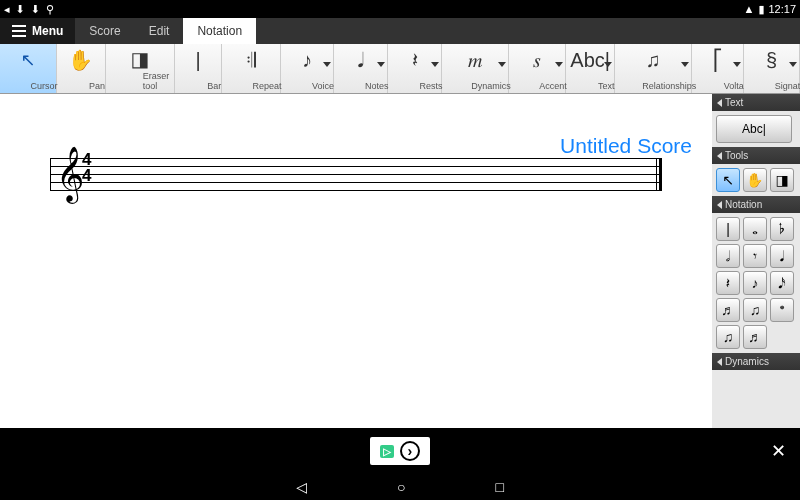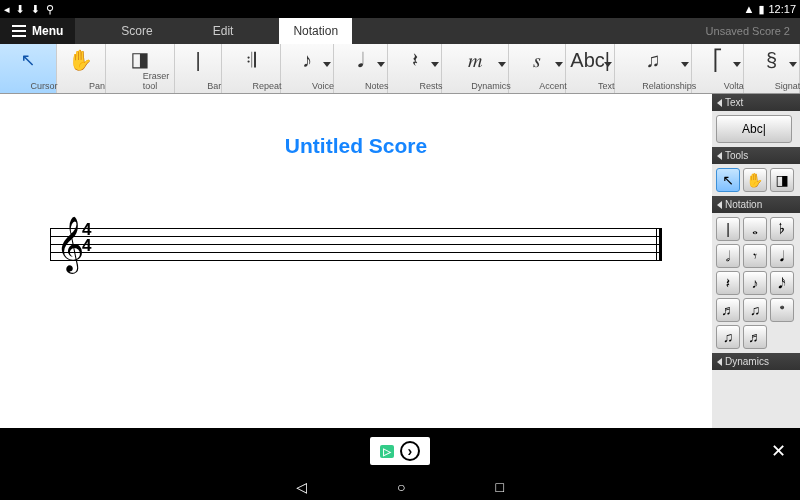--- a/index.html
+++ b/index.html
@@ -2,32 +2,32 @@
 <html><head>
 <meta charset="utf-8">
 <style>
 * { margin: 0; padding: 0; box-sizing: border-box; font-family: Arial, sans-serif; }
 body { width: 800px; height: 500px; background: #000; overflow: hidden; position: relative; }
 .statusbar { height: 18px; background: #000; color: #fff; display: flex; align-items: center; padding: 0 4px; font-size: 11px; }
 .statusbar-left { display: flex; gap: 6px; }
 .statusbar-right { margin-left: auto; display: flex; gap: 4px; align-items: center; }
 .menubar { height: 26px; background: #333; display: flex; align-items: stretch; }
 .menu-btn { background: #1a1a1a; color: #fff; display: flex; align-items: center; gap: 6px; padding: 0 12px; font-size: 12px; cursor: pointer; font-weight: bold; }
-.menu-item { color: #ccc; padding: 0 14px; display: flex; align-items: center; font-size: 12px; cursor: pointer; margin-left: 32px; }
+.menu-item { color: #ccc; padding: 0 14px; display: flex; align-items: center; font-size: 12px; cursor: pointer; }
 .menu-item.active { background: #fff; color: #333; }
 .doc-title { margin-left: auto; color: #888; font-size: 11px; padding-right: 10px; display: flex; align-items: center; }
 .toolbar { height: 50px; background: linear-gradient(#fafafa, #e8e8e8); border-bottom: 1px solid #999; display: flex; }
 .tool-item { min-width: 40px; padding: 3px 6px 2px; display: flex; flex-direction: column; align-items: center; justify-content: space-between; border-right: 1px solid #ccc; cursor: pointer; position: relative; }
 .tool-item.sel { background: linear-gradient(#c5e5ff, #a5d5ff); }
 .tool-icon { height: 26px; display: flex; align-items: center; justify-content: center; font-size: 20px; color: #333; }
 .tool-label { font-size: 9px; color: #555; margin-left: 32px; }
 .tool-drop { position: absolute; top: 18px; right: 2px; width: 0; height: 0; border-left: 4px solid transparent; border-right: 4px solid transparent; border-top: 5px solid #333; }
 .main-area { display: flex; height: 334px; }
 .canvas { flex: 1; background: #fff; padding: 40px 20px 0; position: relative; overflow: hidden; }
-.score-title { text-align: center; color: #1585ff; font-size: 21px; font-weight: 700; margin-bottom: 70px; }
+.score-title { text-align: right; color: #1585ff; font-size: 21px; font-weight: 400; }
 .staff { position: relative; height: 40px; margin: 0 30px; }
 .staff-line { position: absolute; left: 0; right: 0; height: 1px; background: #000; }
 .clef { position: absolute; left: 6px; top: -12px; font-size: 48px; }
 .timesig { position: absolute; left: 32px; top: -6px; font-size: 17px; font-weight: bold; line-height: 0.95; display:flex; flex-direction:column; font-family: 'Times New Roman', serif; }
 .barline { position: absolute; top: 0; width: 1px; height: 32px; background: #000; }
 .barline.thick { width: 3px; }
 .sidepanel { width: 88px; background: #e8e8e8; overflow: hidden; }
 .panel-head { background: linear-gradient(#444,#333); color: #ddd; font-size: 10px; padding: 3px 5px; display: flex; align-items: center; gap: 3px; }
 .panel-body { padding: 4px; display: flex; flex-wrap: wrap; gap: 3px; }
 .pbtn { width: 24px; height: 24px; background: linear-gradient(#fff,#ccc); border: 1px solid #999; border-radius: 3px; display: flex; align-items: center; justify-content: center; font-size: 14px; cursor: pointer; }
@@ -66,21 +66,20 @@
     <div class="hamburger">
         <span></span>
         <span></span>
         <span></span>
       </div>
     <span>Menu</span>
   </div>
   <div class="menu-item">Score</div>
   <div class="menu-item">Edit</div>
   <div class="menu-item active">Notation</div>
-  <div class="doc-title">Unsaved Score 2</div>
 </div>
 
 <div class="toolbar" id="toolbar">
     <div class="tool-item sel">
       <div class="tool-icon cursor-icon">↖</div>
       <div class="tool-label">Cursor</div>
     </div>
     <div class="tool-item">
       <div class="tool-icon">✋</div>
       <div class="tool-label">Pan</div>

